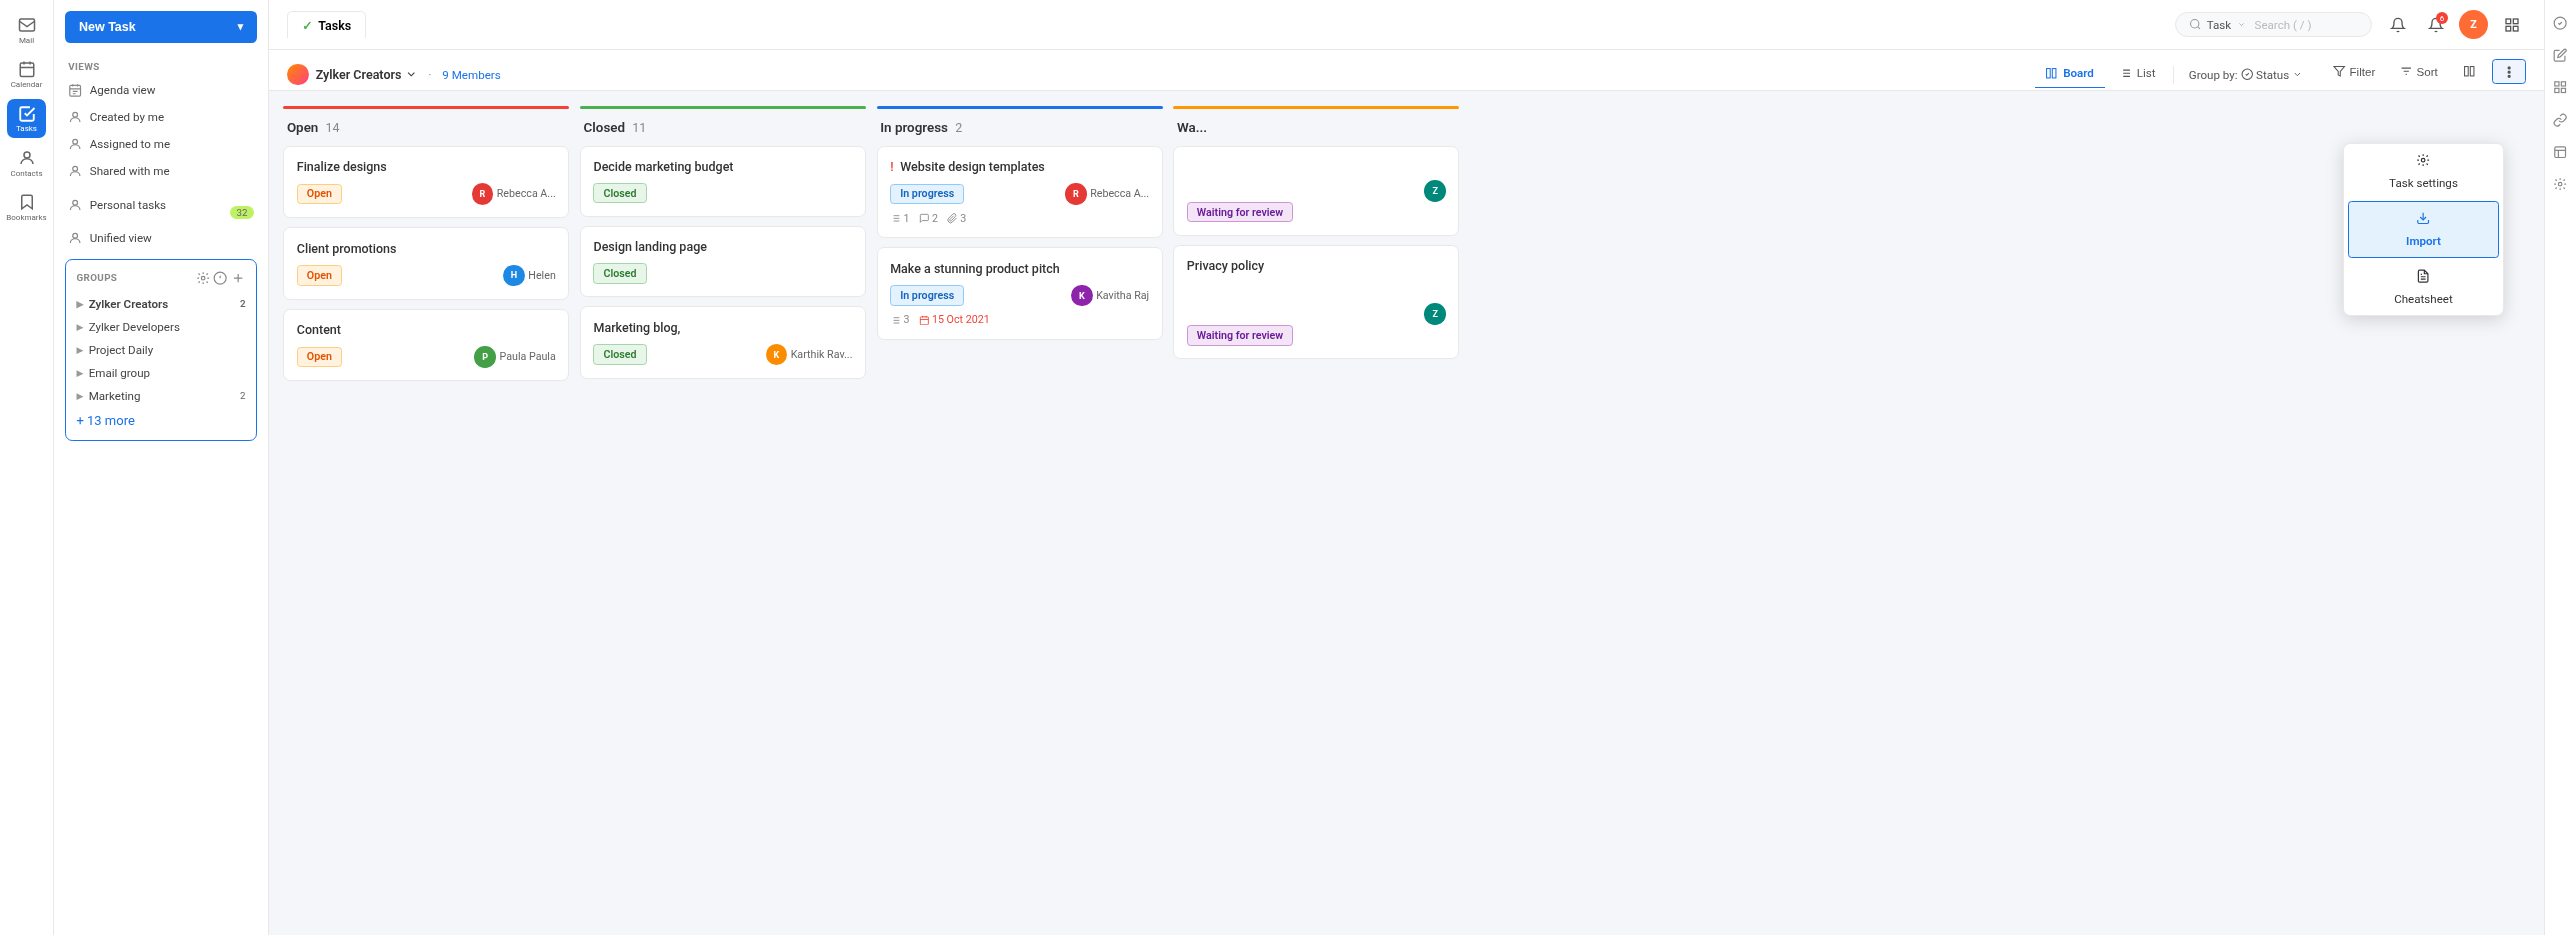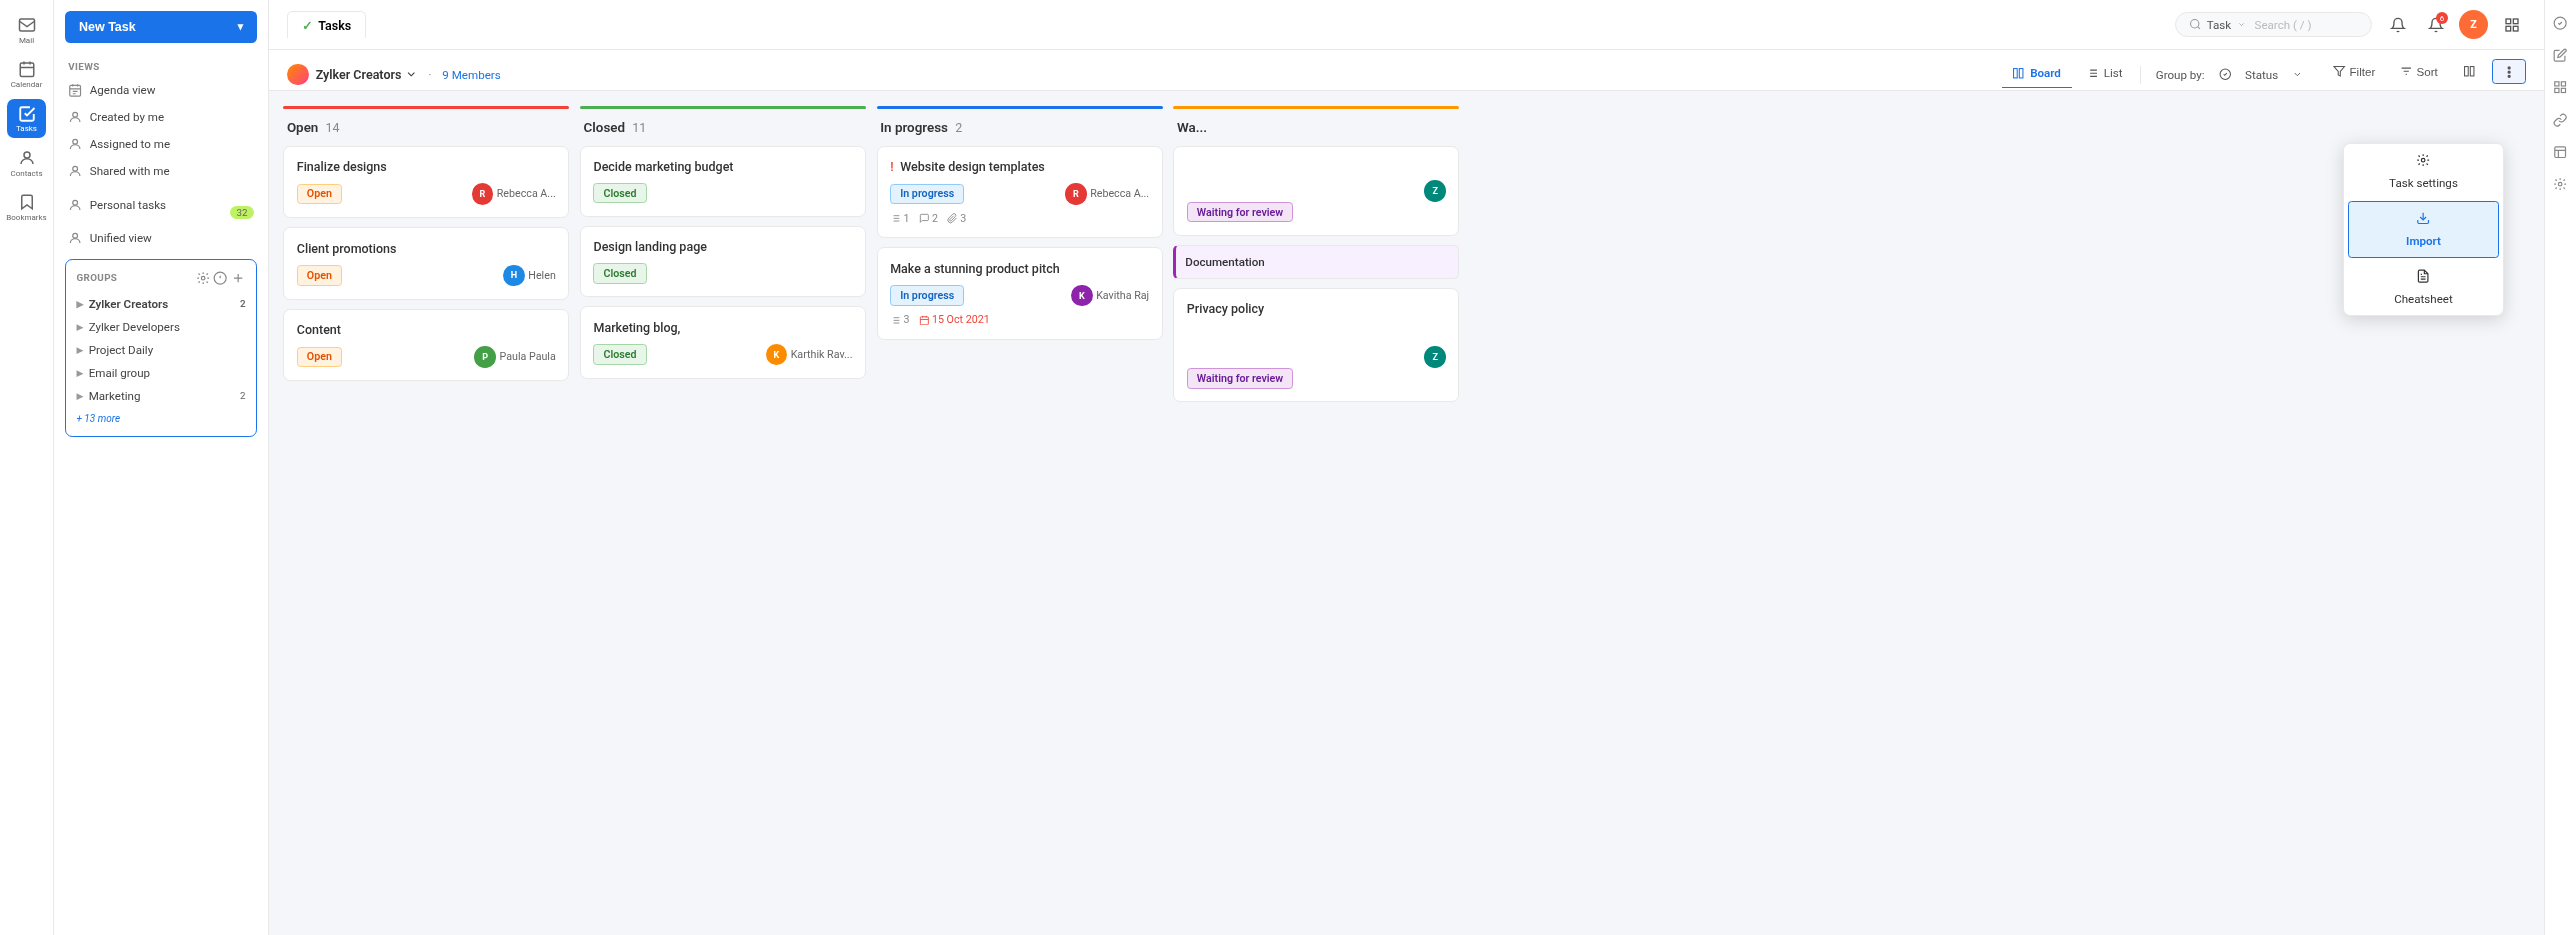--- a/index.html
+++ b/index.html
@@ -23,21 +23,21 @@
 
     
     .groups-section { margin: 7.2px 10.7px; border: 1.8px solid #1a73e8; border-radius: 7.2px; padding: 7.2px 0; }
     .groups-header { display: flex; align-items: center; justify-content: space-between; padding: 3.6px 10.7px 7.2px; }
     .groups-label { font-size: 9.8px; font-weight: 700; color: #888; letter-spacing: 0.4px; text-transform: uppercase; }
     .groups-actions { display: flex; gap: 3.6px; color: #888; cursor: pointer; }
     .group-item { display: flex; align-items: center; padding: 4.5px 10.7px; cursor: pointer; font-size: 11.6px; color: #444; gap: 5.4px; }
     .group-item .chevron-right { font-size: 9px; color: #999; }
     .group-item .badge { margin-left: auto; font-size: 9.8px; color: #666; }
     .group-item.active { font-weight: 600; }
-    .more-link { padding: 5.4px 10.7px; font-size: 10px; color: #1a73e8; cursor: pointer; font-style: italic; }
+    .more-link { padding: 5.4px 10.7px; font-size: 13px; color: #1a73e8; cursor: pointer; }
 
     
     .main { flex: 1; display: flex; flex-direction: column; overflow: hidden; }
 
     
     .topbar { height: 50px; background: #fff; border-bottom: 0.9px solid #e8e8e8; display: flex; align-items: center; padding: 0 18px; gap: 10.7px; }
     .tasks-tab { display: flex; align-items: center; gap: 5.4px; background: #fff; border: 0.9px solid #e8e8e8; border-bottom: none; border-radius: 5.4px 5.4px 0 0; padding: 5.4px 14.3px; font-weight: 600; font-size: 12.5px; }
     .tasks-tab .check-icon { color: #4caf50; }
     .search-bar { display: flex; align-items: center; gap: 5.4px; border: 0.9px solid #e8e8e8; border-radius: 18px; padding: 4.5px 12.5px; background: #f8f9fa; min-width: 197px; cursor: pointer; }
     .search-bar span { color: #999; font-size: 11.6px; }
@@ -54,21 +54,21 @@
     .members-link { color: #1a73e8; font-size: 11.6px; cursor: pointer; }
     .toolbar-actions { display: flex; gap: 7.2px; padding-bottom: 6px; }
     .toolbar-btn { display: flex; align-items: center; gap: 3.6px; padding: 4.5px 9px; border-radius: 3.6px; cursor: pointer; font-size: 11.6px; color: #555; border: none; background: none; }
     .toolbar-btn.active-btn { border: 1.8px solid #1a73e8; background: #f0f4ff; }
 
     
     .view-tabs { display: flex; align-items: center; gap: 3.6px; padding-bottom: 0; }
     .view-tab { display: flex; align-items: center; gap: 5.4px; padding: 5.4px 10.7px 7.2px; cursor: pointer; font-size: 11.6px; color: #555; border-bottom: 1.8px solid transparent; }
     .view-tab.active { color: #1a73e8; border-bottom: 1.8px solid #1a73e8; font-weight: 600; justify-content: center; }
     .divider-v { width: 0.9px; height: 18px; background: #e8e8e8; margin: 0 3.6px; }
-    .groupby { display: flex; align-items: center; gap: 14px; font-size: 11.6px; color: #555; padding: 5.4px 7.2px; cursor: pointer; }
+    .groupby { display: flex; align-items: center; gap: 3px; font-size: 11.6px; color: #555; padding: 5.4px 7.2px; cursor: pointer; }
 
     
     .board { flex: 1; display: flex; gap: 0; overflow-x: auto; padding: 14.3px; background: #f5f6fa; }
     .board-column { min-width: 286px; max-width: 286px; display: flex; flex-direction: column; background: transparent; margin-right: 10.7px; }
     .column-header { display: flex; align-items: center; gap: 7.2px; padding: 0 3.6px 10.7px; }
     .column-title { font-weight: 600; font-size: 13.4px; color: #333; }
     .column-count { color: #888; font-size: 12.5px; }
     .column-bar { height: 3.6px; border-radius: 1.8px; margin-bottom: 10.7px; }
     .col-open .column-bar { background: #f44336; }
     .col-closed .column-bar { background: #4caf50; }
@@ -497,23 +497,20 @@
         <span class="column-title">Wa...</span>
       </div>
       <div class="card">
         <div class="card-footer">
           <span class="status-badge badge-waiting">Waiting for review</span>
           <div class="assignee">
             <div class="assignee-avatar av-teal">Z</div>
           </div>
         </div>
       </div>
-      <div class="card documentation-card">
-        <div class="doc-label">Documentation</div>
-      </div>
       <div class="card">
         <div class="card-title">Privacy policy</div>
         <div class="card-footer">
           <span class="status-badge badge-waiting">Waiting for review</span>
           <div class="assignee">
             <div class="assignee-avatar av-teal">Z</div>
           </div>
         </div>
       </div>
     </div>

